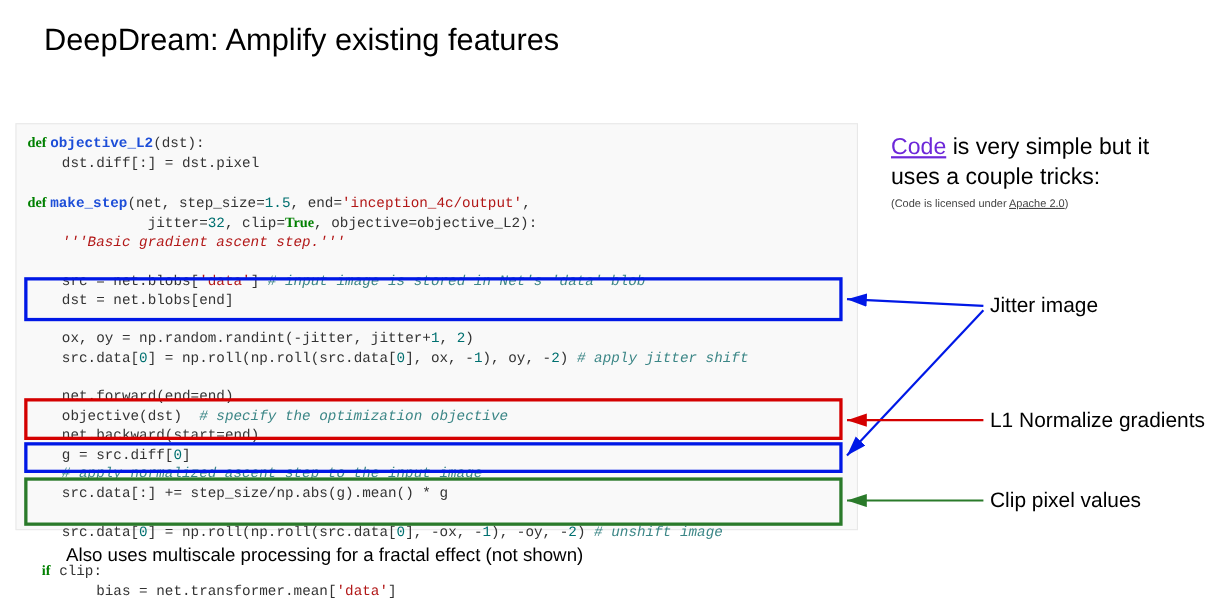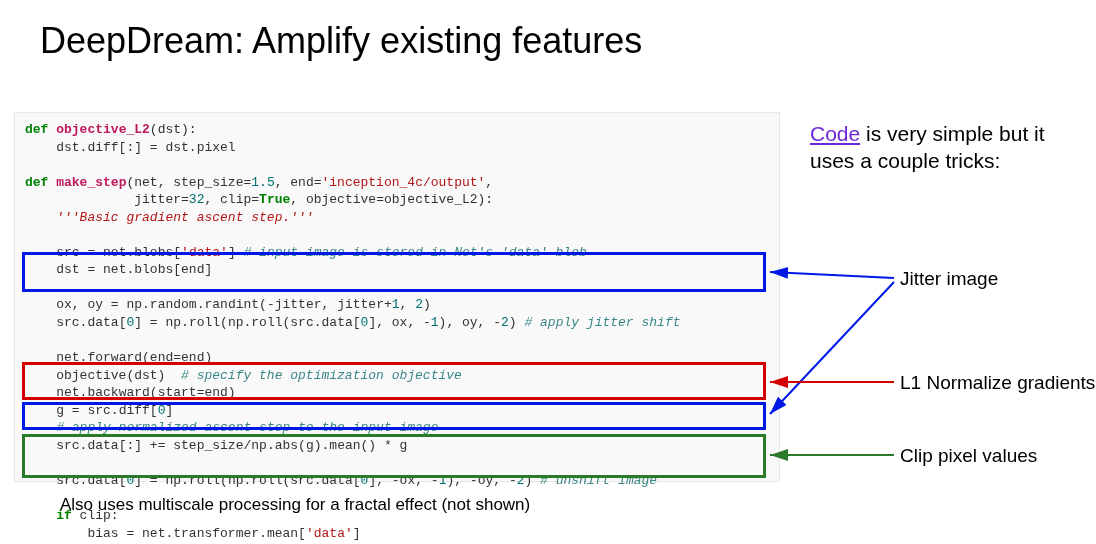--- a/index.html
+++ b/index.html
@@ -4,21 +4,21 @@
   <style>
     * { margin: 0; padding: 0; box-sizing: border-box; }
     body {
       font-family: Arial, Helvetica, sans-serif;
       width: 1096px;
       height: 544px;
       background: #fff;
       position: relative;
     }
     .title {
-      font-size: 36px;
+      font-size: 28px;
       font-weight: 400;
       color: #000;
       position: absolute;
       top: 20px;
       left: 40px;
     }
     .code-block {
       position: absolute;
       top: 112px;
       left: 14px;
@@ -26,22 +26,22 @@
       height: 370px;
       background: #f9f9f9;
       border: 1px solid #e8e8e8;
       padding: 8px 10px;
       font-family: "Courier New", Courier, monospace;
       font-size: 13px;
       line-height: 1.35;
       color: #333;
       white-space: pre;
     }
-    .kw-def { color: #008000; font-weight: bold; }
-    .fn-blue { color: #be185d; font-weight: bold; }
+    .kw-def { color: #008000; font-weight: bold; font-family: Liberation Serif, serif; }
+    .fn-blue { color: #1d4ed8; font-weight: bold; }
     .str-red { color: #b21717; margin-top: 20px; }
     .num-teal { color: #007070; }
     .com-teal { color: #3b8686; font-style: italic; }
     .docstr { color: #b21717; font-style: italic; }
 
     .box {
       position: absolute;
       border-width: 3px;
       border-style: solid;
       background: transparent;
@@ -119,20 +119,23 @@
 <span>        bias </span><span>=</span><span> net</span><span>.</span><span>transformer</span><span>.</span><span>mean[</span><span class="str-red">'data'</span><span>]</span>
 <span>        src</span><span>.</span><span>data[:] </span><span>=</span><span> np</span><span>.</span><span>clip(src</span><span>.</span><span>data, </span><span>-</span><span>bias, </span><span class="num-teal">255</span><span>-</span><span>bias)</span></div>
 
 <div class="box box-blue-1"></div>
 <div class="box box-red"></div>
 <div class="box box-blue-2"></div>
 <div class="box box-green"></div>
 
 <div class="rhs-text" style="top:120px">
   <span class="rhs-code-link">Code</span><span> is very simple but it uses a couple tricks:</span>
+  <div class="rhs-license" style="margin-top:4px">
+    <span>(Code is licensed under </span><span class="apache">Apache 2.0</span><span>)</span>
+  </div>
 </div>
 
 <div class="arrow-label label-jitter">Jitter image</div>
 <div class="arrow-label label-l1">L1 Normalize gradients</div>
 <div class="arrow-label label-clip">Clip pixel values</div>
 
 <svg class="svg-overlay">
   <defs>
     <marker id="ah-blue" markerWidth="10" markerHeight="10" refX="9" refY="3" orient="auto">
       <path d="M0,0 L9,3 L0,6 Z" fill="#0018e6"></path>

